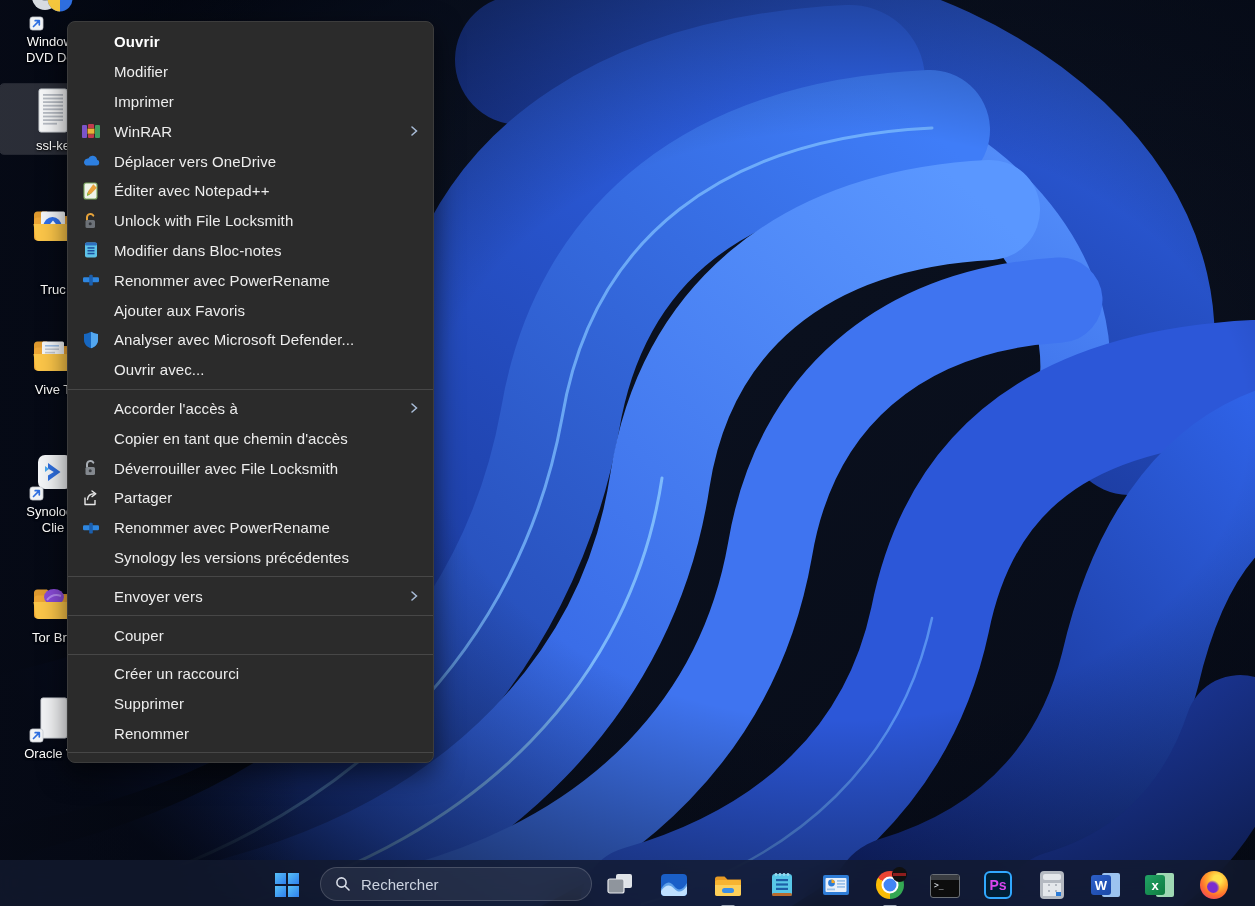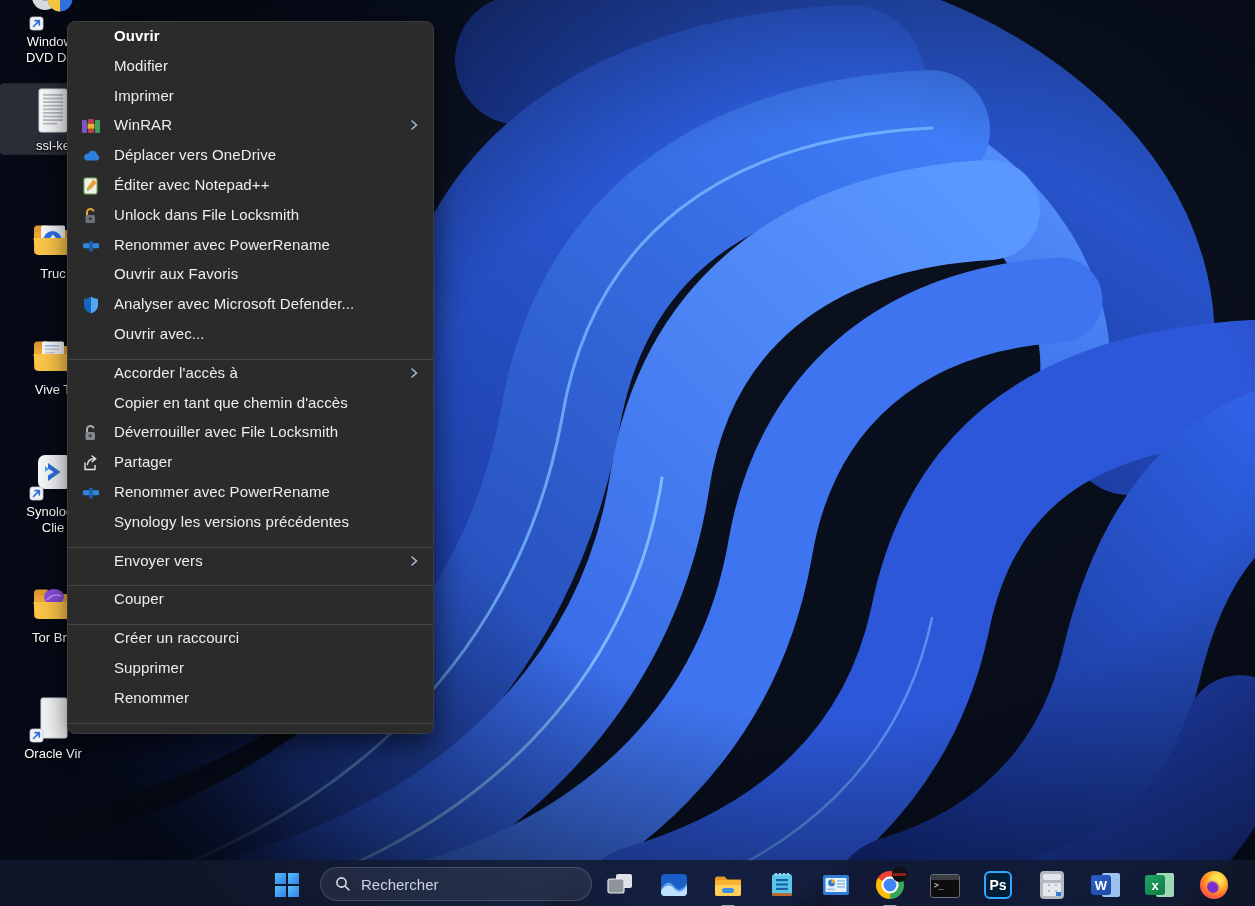--- a/index.html
+++ b/index.html
@@ -13,21 +13,21 @@
   .dicon.selected{background:rgba(255,255,255,0.15);outline:1px solid rgba(255,255,255,0.12);}
   .dicon-img{width:48px;height:48px;flex:0 0 48px;}
   .dicon-label{margin-top:2px;font-size:13px;line-height:16px;color:#fff;text-align:center;
     white-space:pre-line;text-shadow:0 1px 2px rgba(0,0,0,0.9),0 0 3px rgba(0,0,0,0.7);}
 
   
   #context-menu{position:absolute;left:67px;top:21px;width:367px;z-index:10;
     background:#2b2b2b;border:1px solid #3c3c3c;border-radius:8px;
     box-shadow:0 10px 28px rgba(0,0,0,0.6);box-sizing:border-box;
     padding:5px 0;color:#ededed;}
-  .cm-row{height:29.8px;display:flex;padding:0 14px 0 13px;
+  .cm-row{height:29.8px;display:flex;align-items:center;padding:0 14px 0 13px;
     box-sizing:border-box;cursor:default;}
   .cm-icon{width:20px;height:20px;flex:0 0 20px;display:flex;align-items:center;justify-content:center;}
   .cm-icon svg{display:block;}
   .cm-label{margin-left:13px;font-size:15px;letter-spacing:.1px;}
   .cm-label.bold{font-weight:bold;color:#fff;}
   .cm-spacer{flex:1;}
   .cm-chevron{width:10px;height:10px;}
   .cm-sep{height:1px;background:#474747;margin:4px 0;}
 
   
@@ -50,21 +50,21 @@
   
   .g-chrome{width:28px;height:28px;border-radius:50%;margin:1px;position:relative;
     background:conic-gradient(from 60deg,#34a853 0 120deg,#fbbc05 120deg 240deg,#ea4335 240deg 360deg);}
   .g-chrome .inner{position:absolute;left:50%;top:50%;width:13px;height:13px;border-radius:50%;
     background:#4285f4;border:2.5px solid #fff;transform:translate(-50%,-50%);}
   .g-chrome .badge{position:absolute;right:-3px;top:-4px;width:15px;height:15px;border-radius:50%;
     background:#101010;overflow:hidden;}
   .g-chrome .badge::after{content:"";position:absolute;left:1px;right:1px;top:6px;height:3px;background:#8e1d1d;}
   .g-ps{width:28px;height:28px;margin:1px;border-radius:6px;background:#001e36;border:2px solid #31a8ff;
     box-sizing:border-box;display:flex;align-items:center;justify-content:center;
-    color:#ffffff;font-weight:bold;font-size:14px;}
+    color:#d946ef;font-weight:bold;font-size:14px;}
   .g-term{width:28px;height:22px;margin:4px 1px;background:#0d0d0d;border:1px solid #6a6f76;
     border-radius:3px;position:relative;}
   .g-term::before{content:"";position:absolute;left:0;right:0;top:0;height:5px;background:#3a3d42;
     border-radius:2px 2px 0 0;}
   .g-term::after{content:">_";position:absolute;left:3px;top:6px;color:#dfe3e8;font-size:8px;
     font-family:"DejaVu Sans Mono",monospace;}
   .g-calc{width:24px;height:28px;margin:1px 3px;background:#b4b9c1;border-radius:4px;position:relative;}
   .g-calc::before{content:"";position:absolute;left:3px;right:3px;top:3px;height:6px;background:#e4e7eb;border-radius:2px;}
   .g-calc::after{content:"";position:absolute;left:3px;top:12px;width:18px;height:13px;
     background:
@@ -161,21 +161,21 @@
               <rect x="14" y="16.8" width="20" height="1.8"></rect>
               <rect x="14" y="20.4" width="20" height="1.8"></rect>
               <rect x="14" y="24" width="20" height="1.8"></rect>
               <rect x="14" y="27.6" width="20" height="1.8"></rect>
               <rect x="14" y="31.2" width="20" height="1.8"></rect>
               <rect x="14" y="34.8" width="14" height="1.8"></rect>
             </g>
           </svg></div>
         <div class="dicon-label">ssl-ke</div>
       </div>
-      <div class="dicon" style="top: 212px;">
+      <div class="dicon" style="top: 198px; gap: 30px;">
         <div class="dicon-img"><svg width="48" height="48" viewBox="0 0 48 48">
             <path d="M5 13 q0-3.5 3.5-3.5 h9.5 l4.5 4.5 H39 q3.5 0 3.5 3.5 v3 H5 Z" fill="#df9a2f"></path>
             <rect x="5" y="15.5" width="37.5" height="23" rx="3.5" fill="#eda636"></rect>
             <rect x="12" y="9.5" width="24" height="14.5" rx="1.5" fill="#f4f6f8"></rect>
             <path d="M14.5 24 a9 9 0 0 1 18 0 z" fill="#2f6fe8"></path>
             <path d="M19.5 24 l4.5-5.5 4.5 5.5 z" fill="#fff"></path>
             <path d="M4.5 22 h39 l-2.1 14.5 q-0.4 2.5-3 2.5 h-28.8 q-2.6 0-3-2.5 Z" fill="#fcc649"></path>
           </svg></div>
         <div class="dicon-label">Truc</div>
       </div>
@@ -278,36 +278,49 @@
         <span class="cm-spacer"></span>
       </div>
       <div class="cm-row">
         <span class="cm-icon">
           <svg width="20" height="20" viewBox="0 0 20 20">
             <path d="M6 9 V6.3 a3.4 3.4 0 0 1 6.3-1.7" fill="none" stroke="#e8a43a" stroke-width="2" stroke-linecap="round"></path>
             <rect x="4.5" y="9" width="9.5" height="8" rx="1.6" fill="#6d7278"></rect>
             <circle cx="9.2" cy="12.8" r="1.5" fill="#34373c"></circle>
           </svg>
         </span>
-        <span class="cm-label">Unlock dans File Locksmith</span>
+        <span class="cm-label">Unlock with File Locksmith</span>
+        <span class="cm-spacer"></span>
+      </div>
+      <div class="cm-row">
+        <span class="cm-icon">
+          <svg width="20" height="20" viewBox="0 0 20 20">
+            <rect x="4" y="2.5" width="12" height="15" rx="2" fill="#5ec3e8"></rect>
+            <rect x="4" y="2.5" width="12" height="3" rx="1.5" fill="#2e6fc0"></rect>
+            <rect x="6.5" y="7.2" width="7" height="1.5" fill="#1d4f9e"></rect>
+            <rect x="6.5" y="10" width="7" height="1.5" fill="#1d4f9e"></rect>
+            <rect x="6.5" y="12.8" width="7" height="1.5" fill="#1d4f9e"></rect>
+          </svg>
+        </span>
+        <span class="cm-label">Modifier dans Bloc-notes</span>
         <span class="cm-spacer"></span>
       </div>
       <div class="cm-row">
         <span class="cm-icon">
           <svg width="20" height="20" viewBox="0 0 20 20">
             <rect x="2" y="7.2" width="16" height="5" rx="1.2" fill="#2e86e0"></rect>
             <rect x="8.2" y="4.8" width="3.6" height="10.8" rx="1.2" fill="#1b5fae"></rect>
           </svg>
         </span>
         <span class="cm-label">Renommer avec PowerRename</span>
         <span class="cm-spacer"></span>
       </div>
       <div class="cm-row">
         <span class="cm-icon"></span>
-        <span class="cm-label">Ouvrir aux Favoris</span>
+        <span class="cm-label">Ajouter aux Favoris</span>
         <span class="cm-spacer"></span>
       </div>
       <div class="cm-row">
         <span class="cm-icon">
           <svg width="20" height="20" viewBox="0 0 20 20">
             <path d="M10 1.8 C12 3 14.5 3.9 17 4.1 V9.8 c0 4.6-3 7.2-7 8.4 c-4-1.2-7-3.8-7-8.4 V4.1 C5.5 3.9 8 3 10 1.8 Z" fill="#1767c0"></path>
             <path d="M10 1.8 C12 3 14.5 3.9 17 4.1 V9.8 c0 4.6-3 7.2-7 8.4 Z" fill="#53a7ef"></path>
           </svg>
         </span>
         <span class="cm-label">Analyser avec Microsoft Defender...</span>

